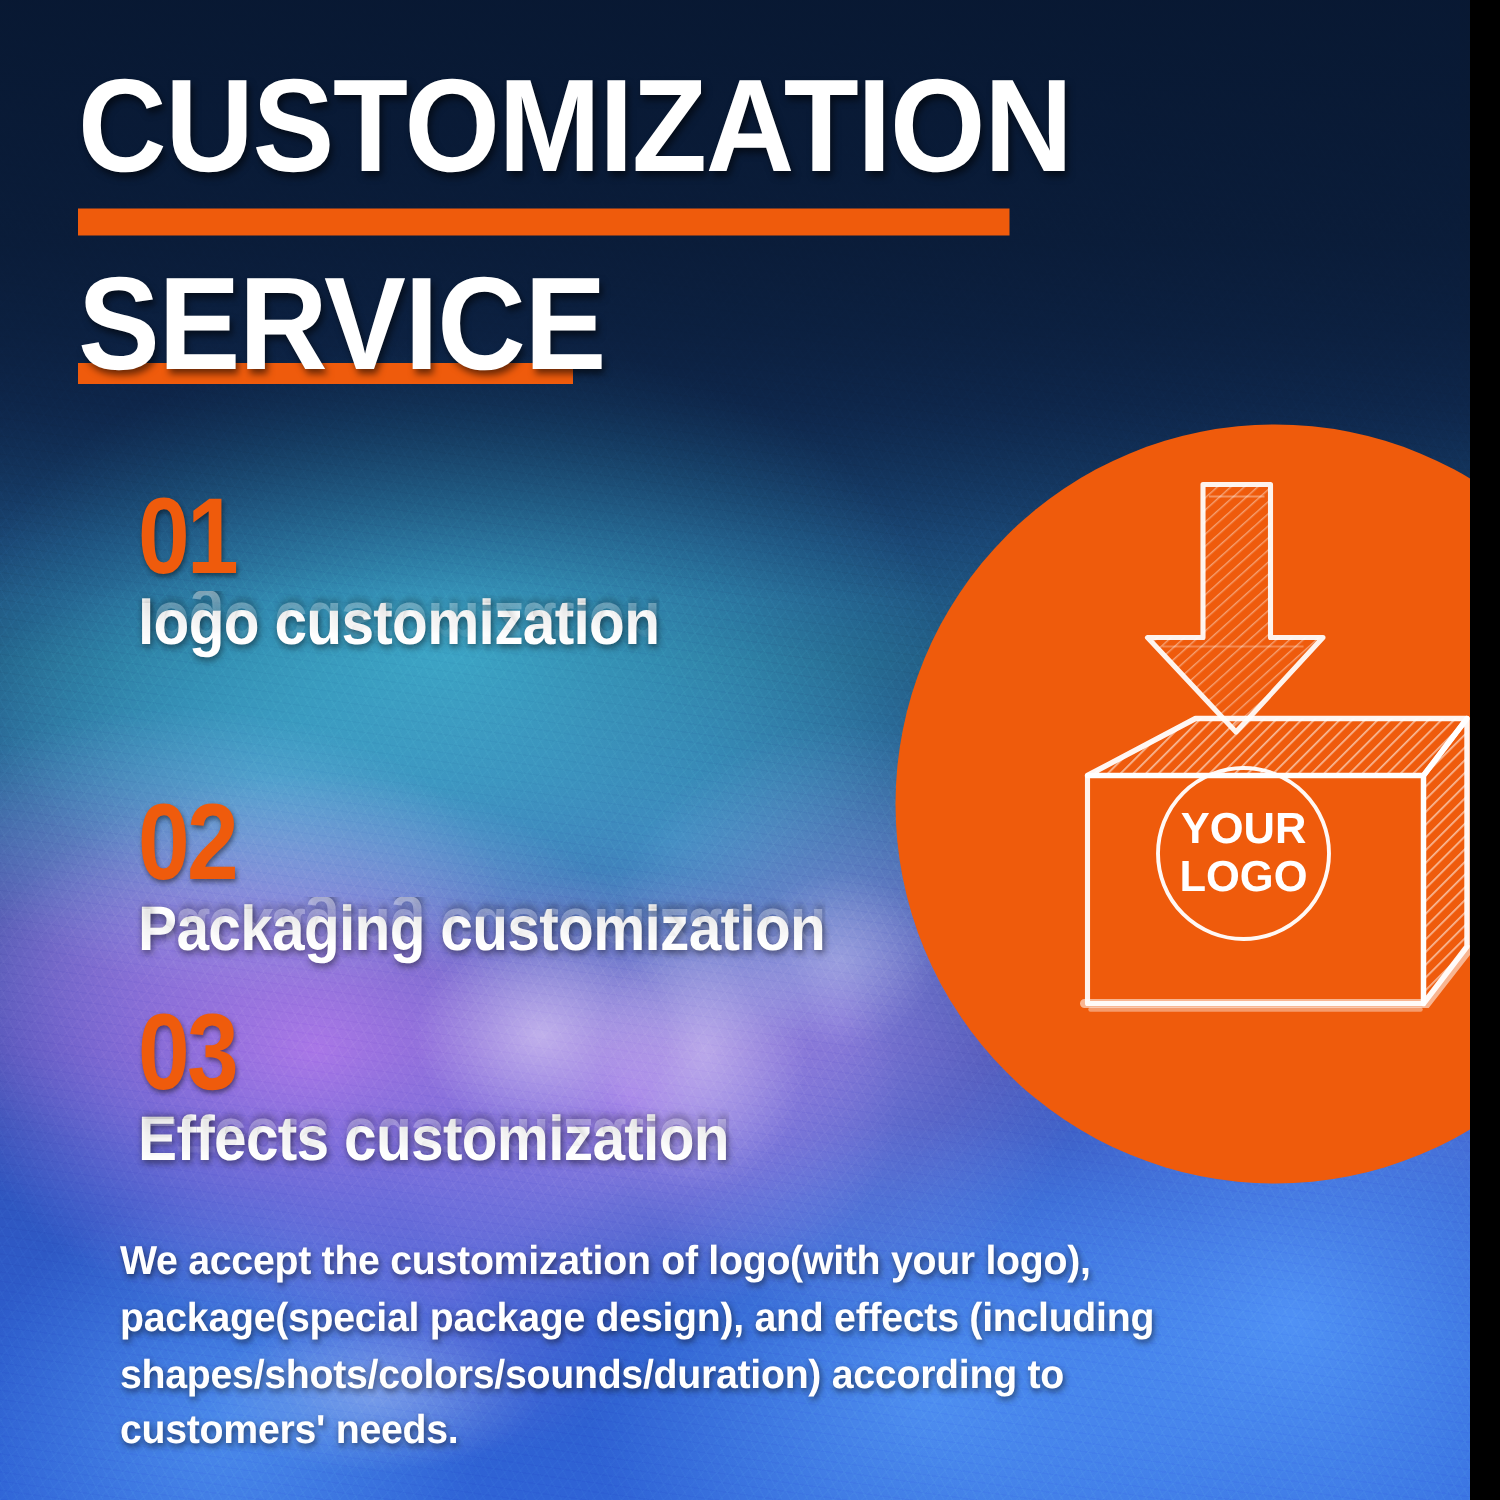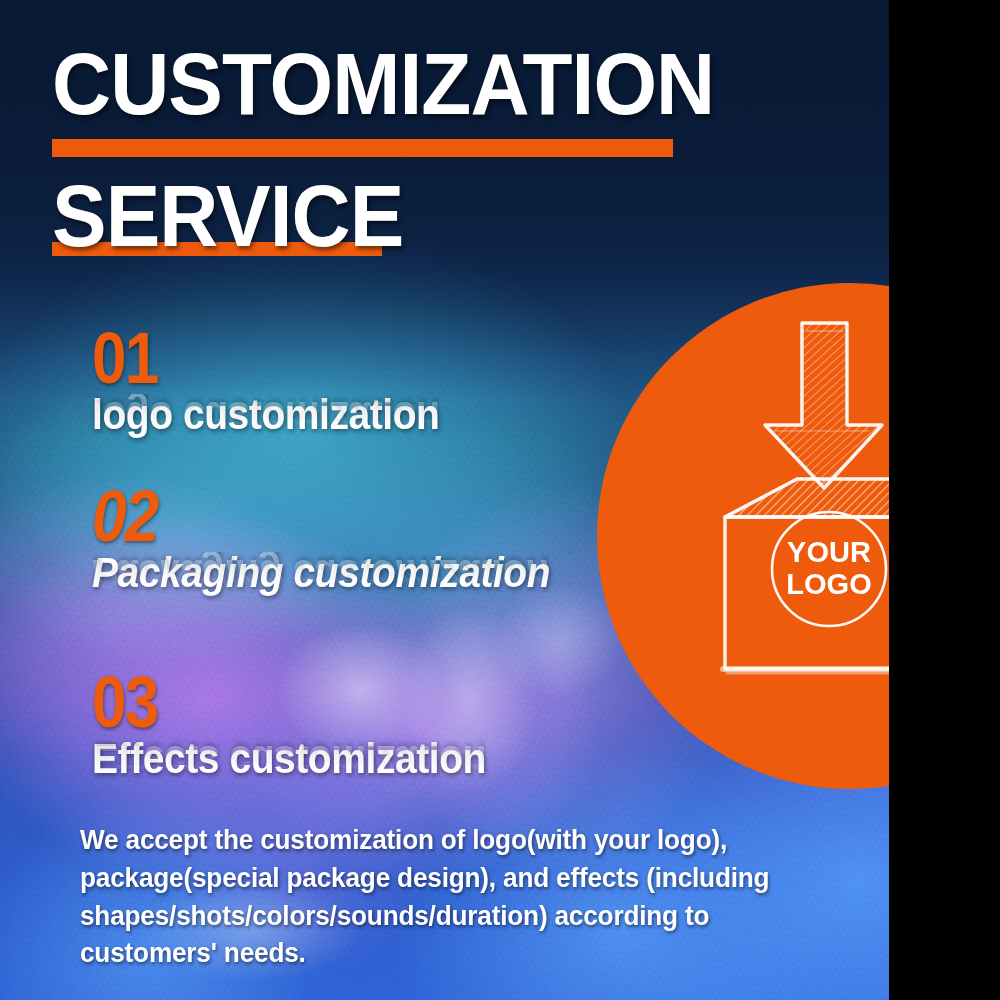--- a/index.html
+++ b/index.html
@@ -3,21 +3,21 @@
 <meta charset="utf-8">
 <title>Customization Service Banner</title>
 <style>
   html, body {
     margin: 0;
     padding: 0;
     background: #000;
   }
   #stage {
     position: relative;
-    width: 889px;
+    width: 980px;
     height: 1000px;
     overflow: hidden;
     font-family: "Liberation Sans", sans-serif;
     background: #0f172a;
     user-select: none;
   }
 
   
   .bg-layer {
     position: absolute;
@@ -136,21 +136,21 @@
   #head-line-1-wrap {
     position: absolute;
     left: 0;
     top: 0;
     z-index: 3;
   }
 
   
   .svc-item { position: absolute; left: 80px; margin-left: 12px; }
   #svc-item-0 { top: 328px; }
-  #svc-item-1 { top: 486px; font-style: italic; }
+  #svc-item-1 { top: 532px; }
   #svc-item-2 { top: 672px; }
 
   .svc-num {
     font-family: "Liberation Sans Narrow", "Liberation Sans", sans-serif;
     font-weight: 700;
     font-size: 72px;
     line-height: .86;
     color: #ef5b0c;
     letter-spacing: -2px;
     transform: scaleX(.86);

